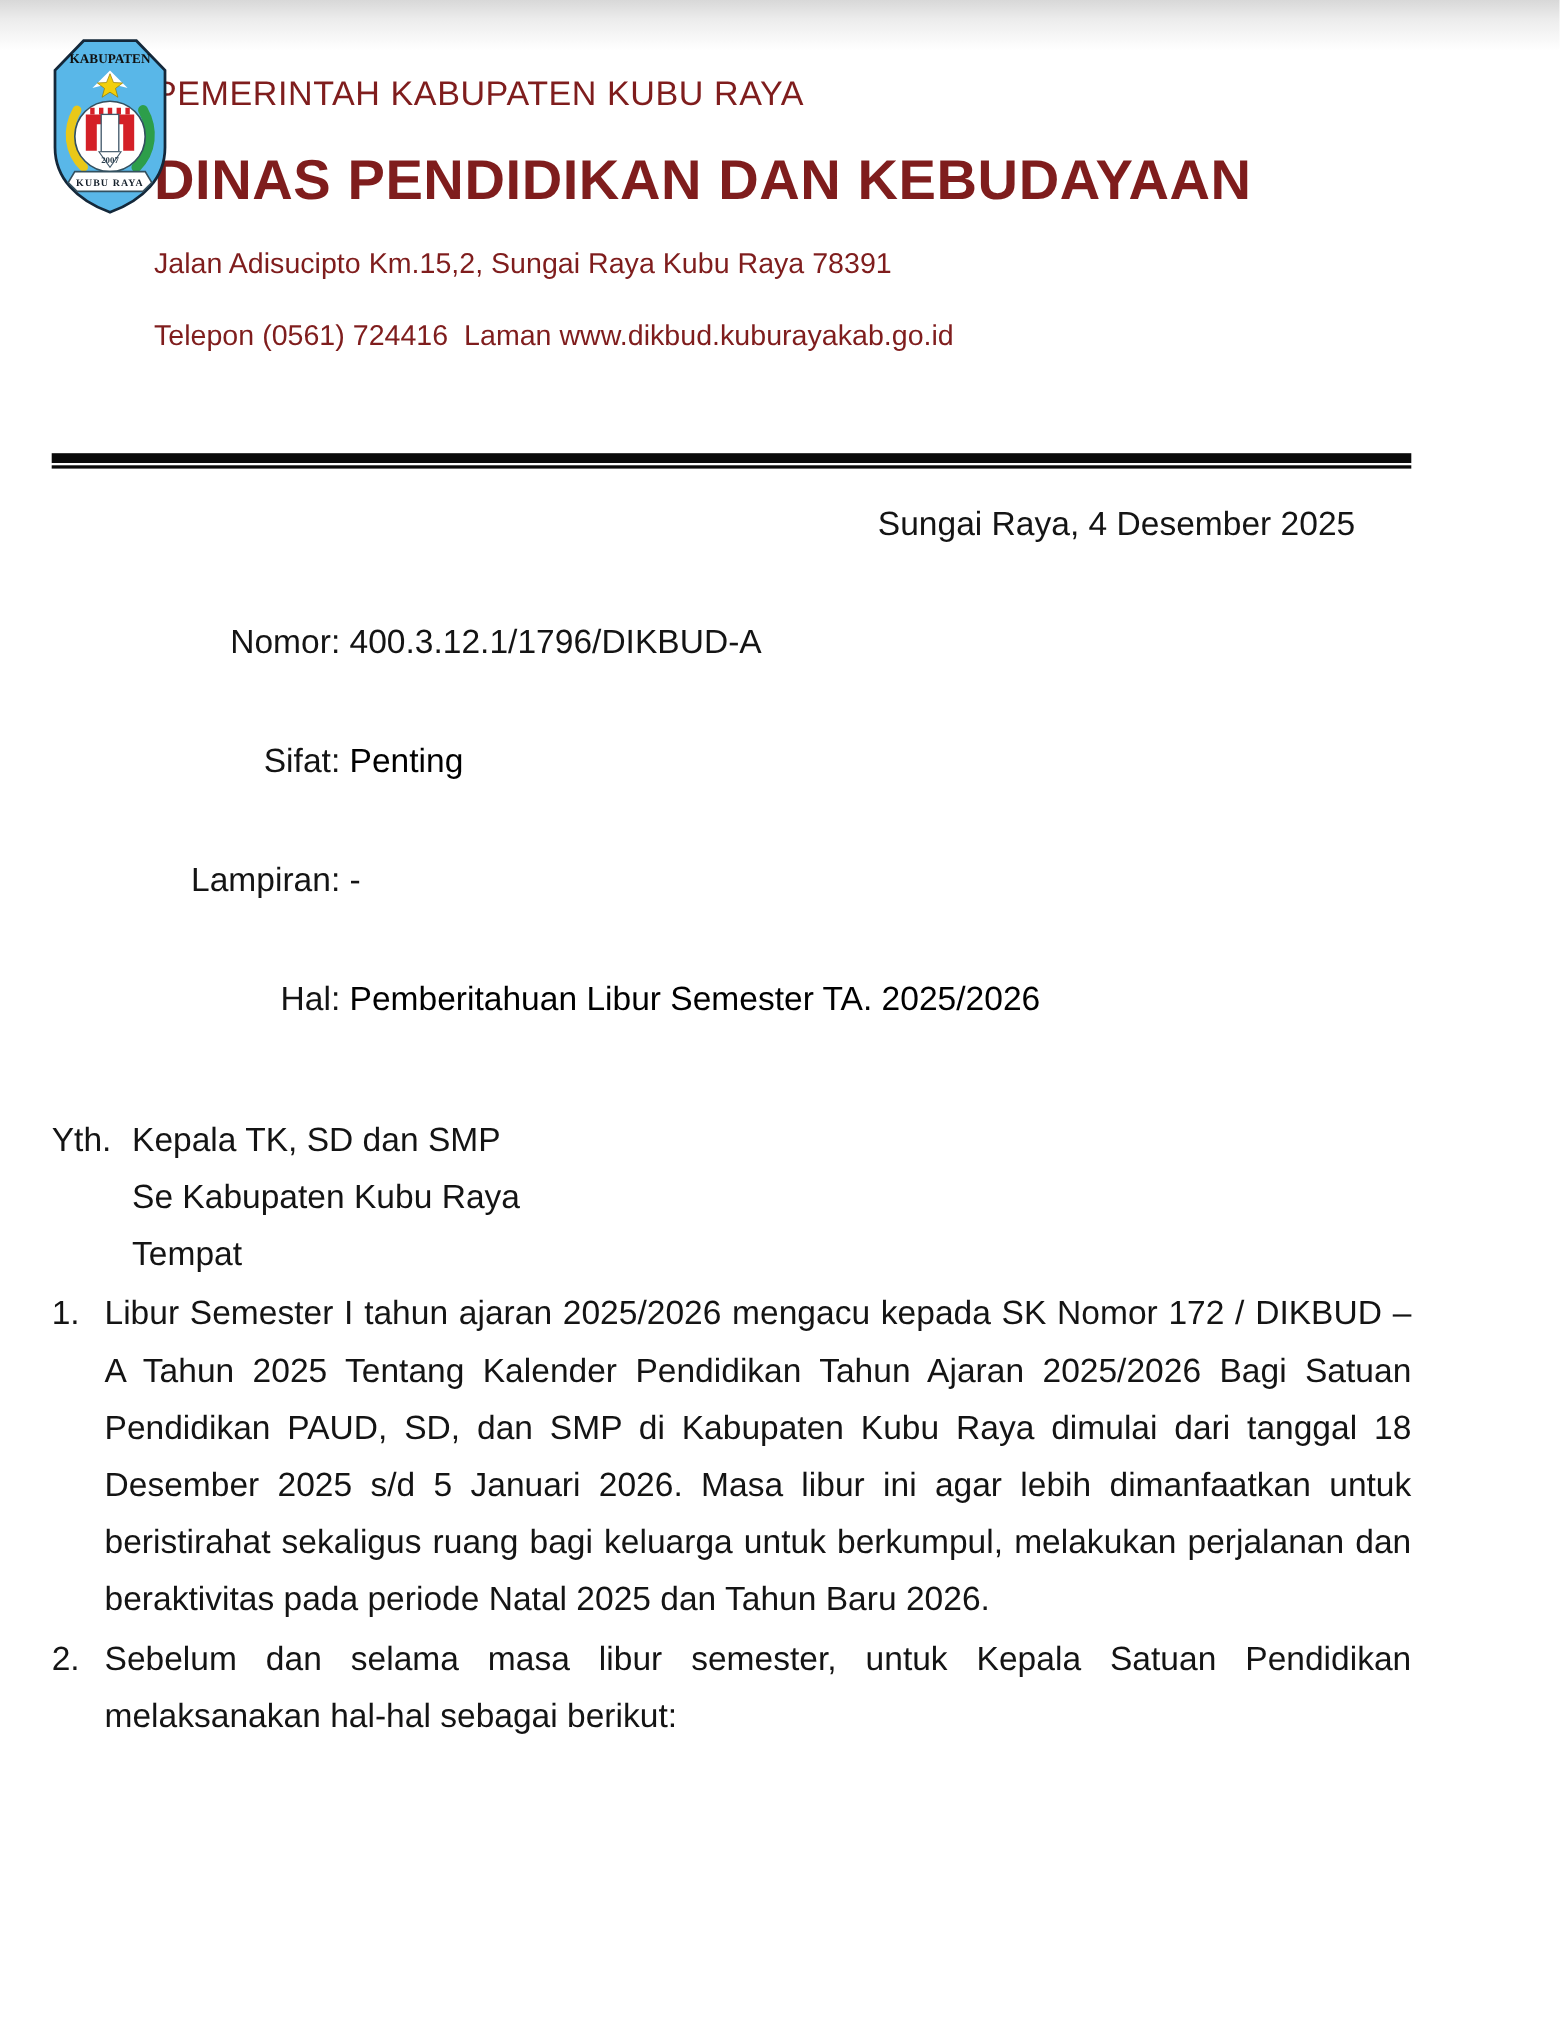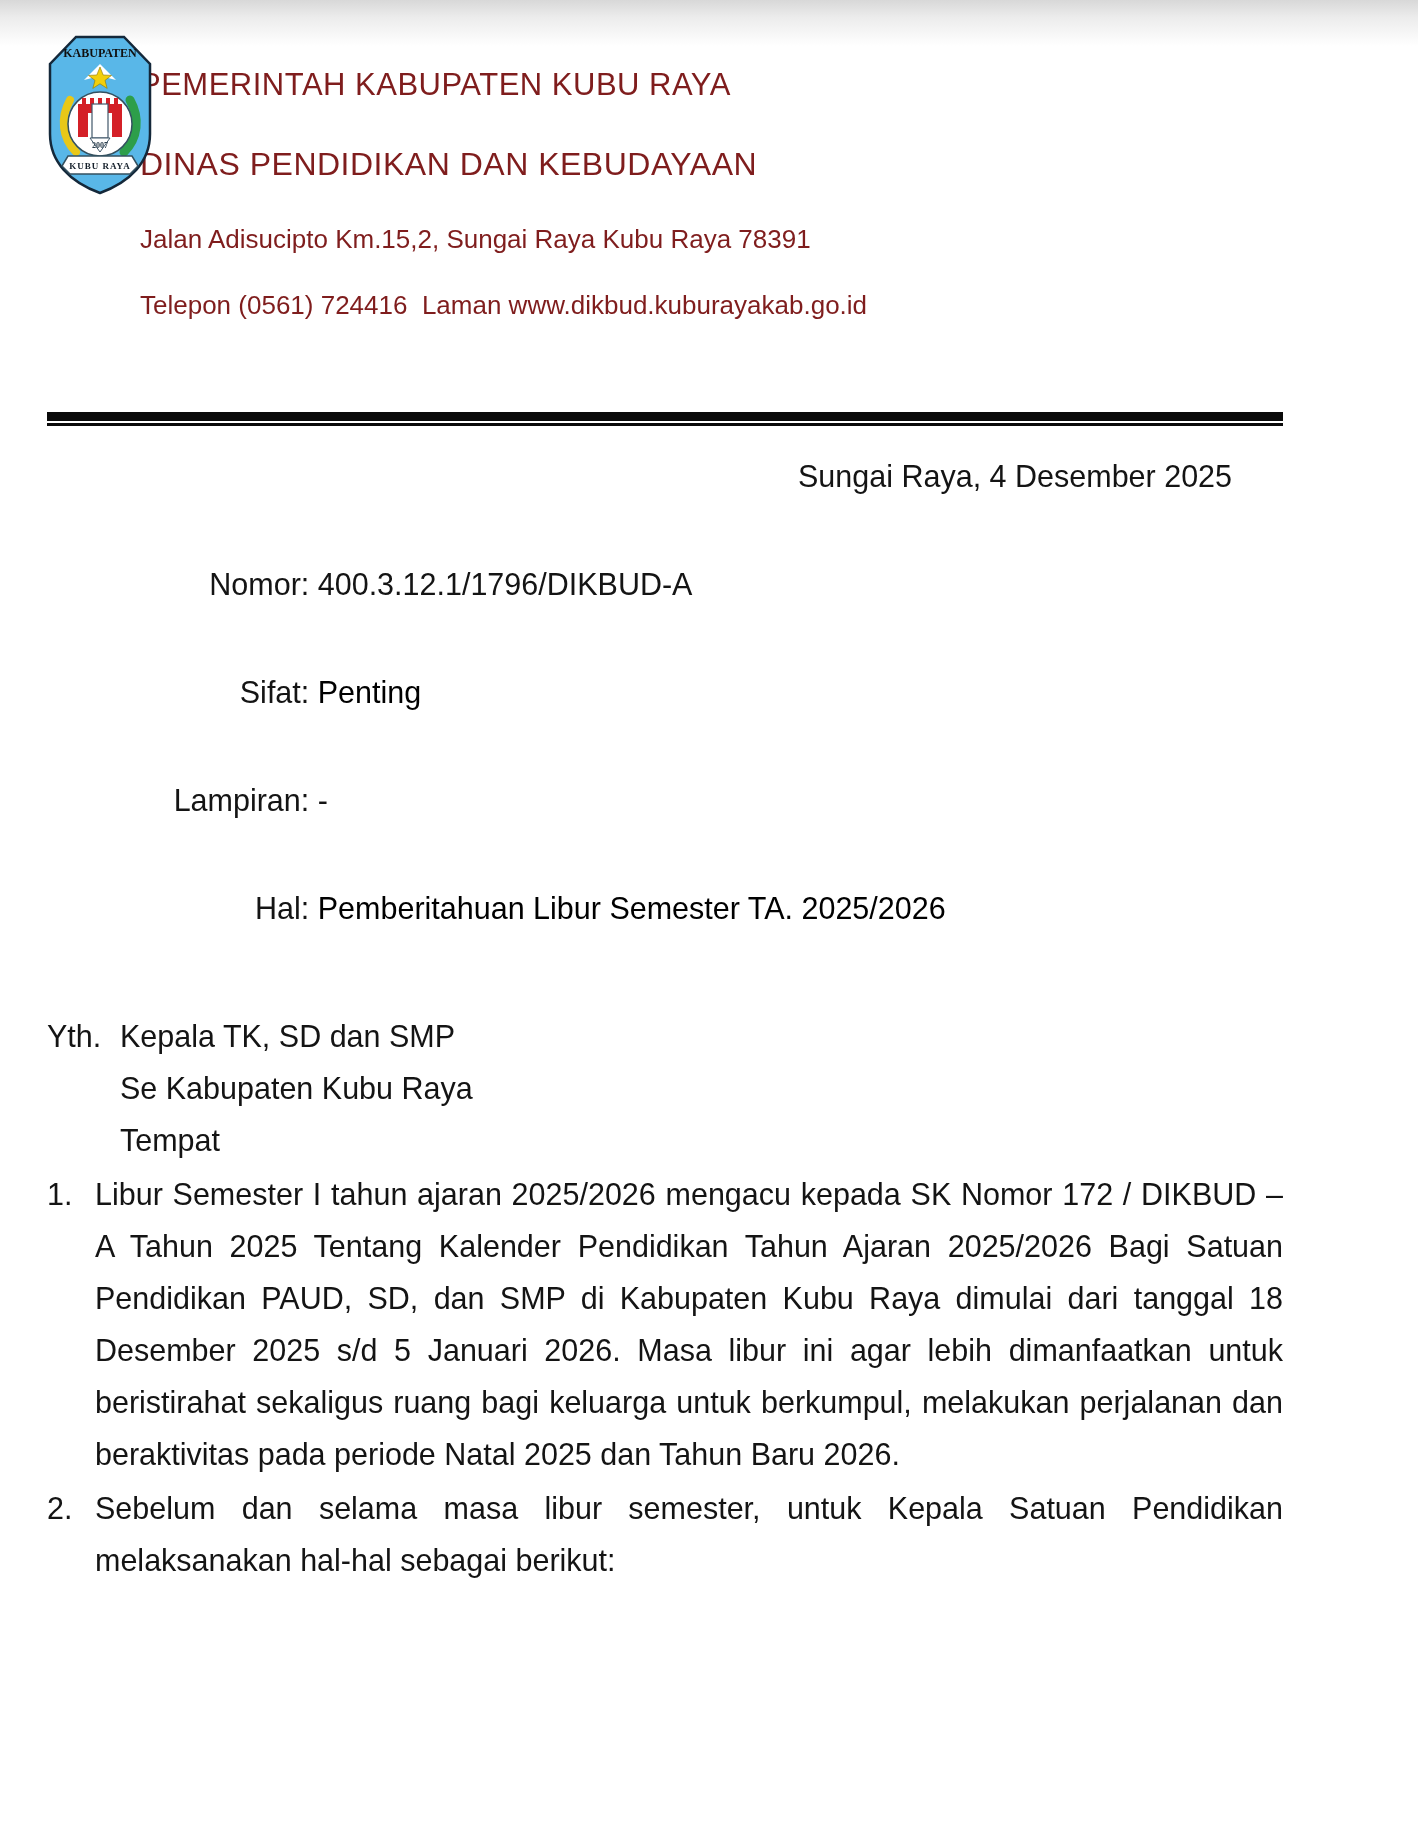--- a/index.html
+++ b/index.html
@@ -19,21 +19,21 @@
   
   .header { position:relative; padding-top:30px; }
   .seal {
     position:absolute; left:46px; top:34px; width:108px; height:162px;
   }
   .header-text {
     margin-left:140px; width:1054px; text-align:left;
     white-space:pre-wrap; color:#7f1d1d;
   }
   .gov-line   { font-size:31px; line-height:38px; letter-spacing:0.5px; }
-  .agency-line{ font-size:32px; line-height:48px; font-weight:normal; letter-spacing:0.5px; }
+  .agency-line{ font-size:51px; line-height:48px; font-weight:bold; letter-spacing:0.5px; }
   .addr-line  { font-size:26px; line-height:30px; }
   .rule { margin:56px 0 0 47px; width:1236px; }
   .rule .thick { height:9px;  background:#0a0a0a; }
   .rule .gap   { height:2px;  background:#ffffff; }
   .rule .thin  { height:3px;  background:#0a0a0a; }
 
   
   .content { margin-left:47px; width:1236px; font-size:30.5px; }
   .dateline { margin-top:32px; padding-left:751px; line-height:36px; }
   .meta { margin-top:36px; }

